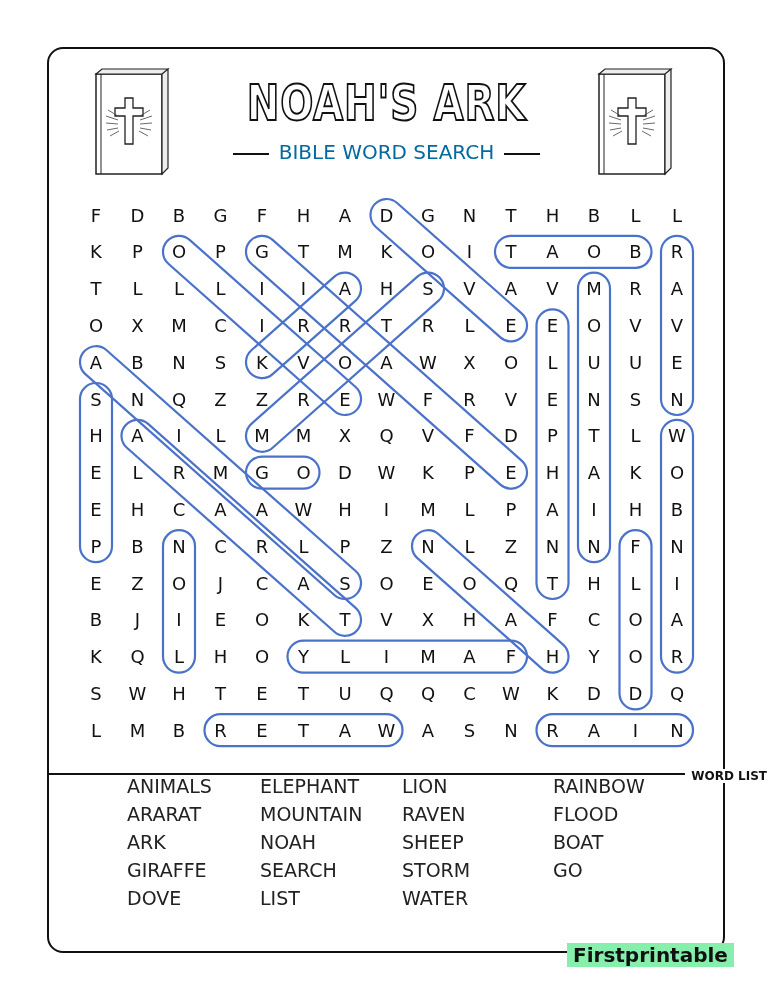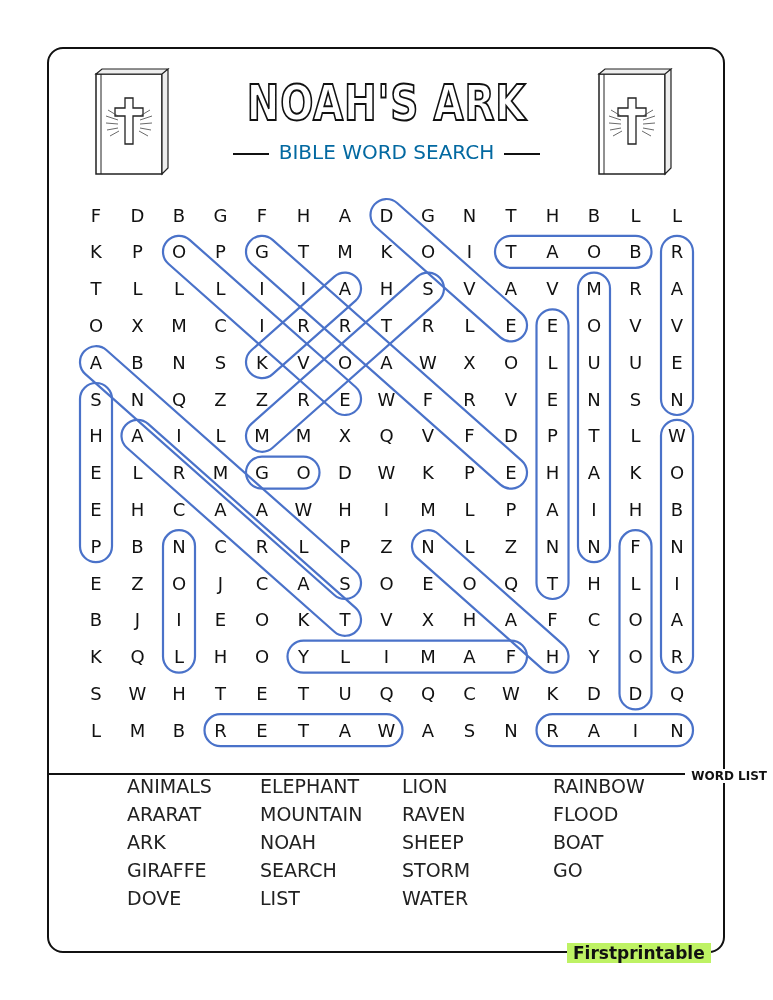--- a/index.html
+++ b/index.html
@@ -9,21 +9,21 @@
   .subtitle{position:absolute;left:0;width:773px;top:140px;text-align:center;font-size:20px;color:#0369a1;}
   .subtitle .dash{display:inline-block;width:36px;height:2px;background:#111;vertical-align:middle;margin:0 10px;}
   .book{position:absolute;top:68px;width:80px;height:110px;}
   .grid-svg{position:absolute;left:0;top:0;}
   .letter{font-family:"DejaVu Sans",sans-serif;font-size:18px;fill:#111;text-anchor:middle;dominant-baseline:central;}
   .wl-rule{position:absolute;left:47px;top:773px;width:678px;height:2px;background:#111;}
   .wl-label{position:absolute;top:765px;left:0;width:773px;text-align:right;}
   .wl-label span{background:#fff;padding:0 6px;font-size:12px;font-weight:bold;}
   .words{position:absolute;top:774px;left:127px;display:grid;grid-template-columns:133px 142px 151px 140px;row-gap:4px;font-size:19px;}
   .words div{height:24px;line-height:24px;color:#222;}
-  .brand{position:absolute;top:943px;left:567px;background:#bef264;padding:0 6px;font-weight:bold;font-size:17px;}
+  .brand{position:absolute;top:943px;left:567px;background:#86efac;padding:0 6px;font-weight:bold;font-size:20px;}
   .brand-com{position:absolute;top:963px;left:672px;font-size:11px;color:#333;margin-top:39px;}
 </style>
 </head>
 <body>
 
 <div class="frame"></div>
 
 <svg class="book" style="left:92px" viewBox="0 0 80 110">
   <rect x="4" y="6" width="66" height="100" fill="#fff" stroke="#222" stroke-width="1.5"></rect>
   <path d="M4 6 L10 1 L76 1 L70 6 Z M70 6 L76 1 L76 100 L70 106 Z" fill="#eee" stroke="#222" stroke-width="1.2"></path>

